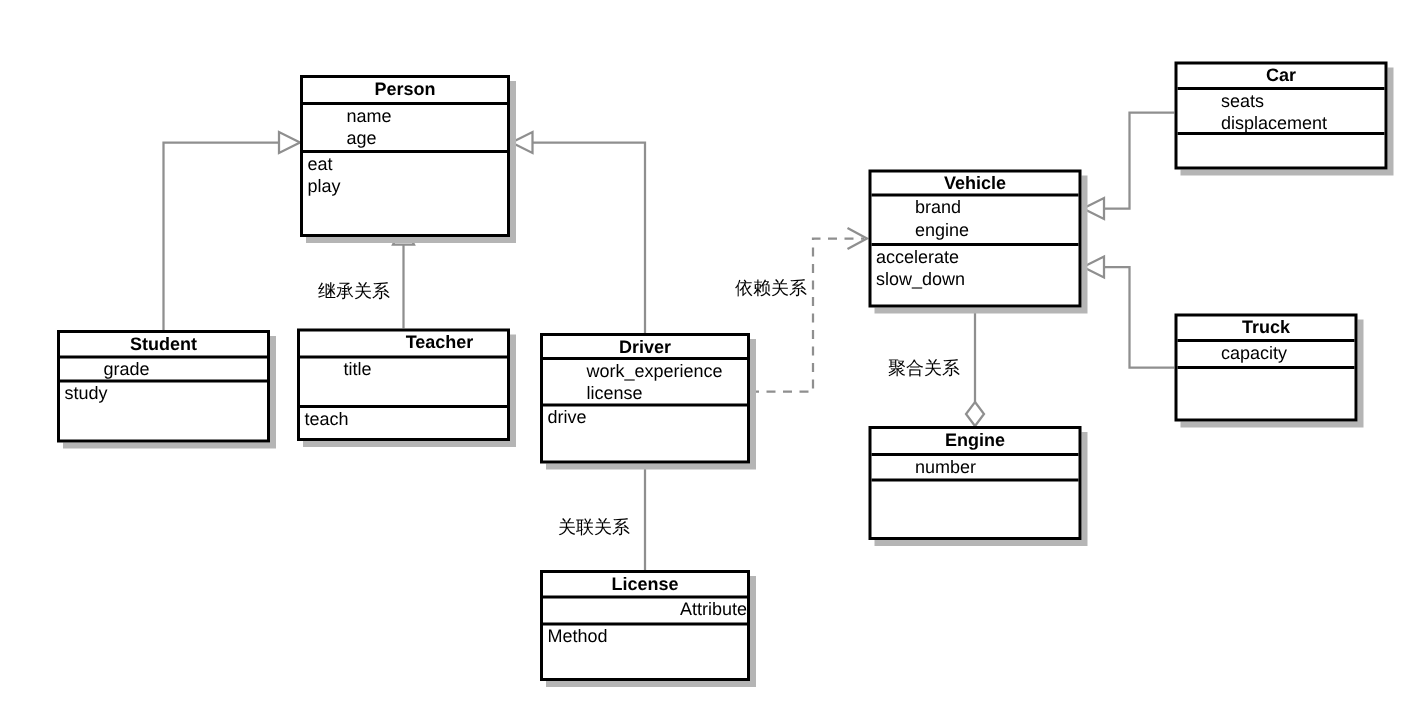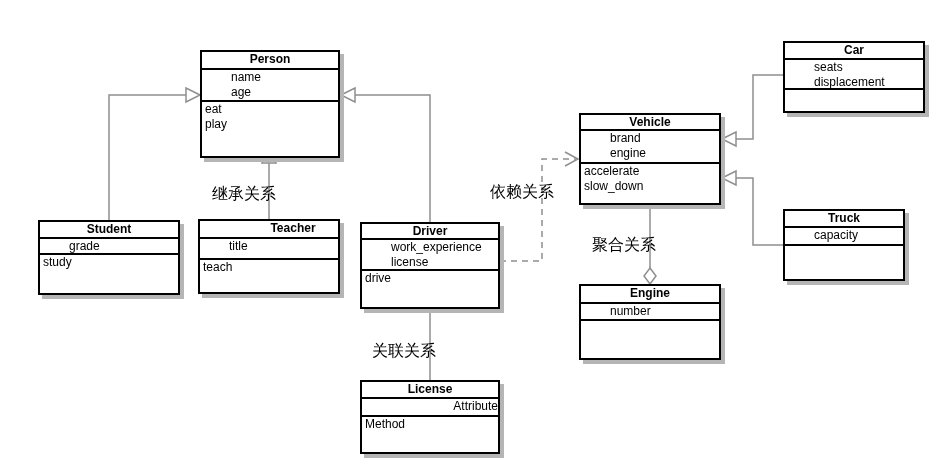--- a/index.html
+++ b/index.html
@@ -48,37 +48,37 @@
   }
   .uml-methods{flex:1;overflow:hidden;}
   .uml-row{padding-left:3px;white-space:nowrap;}
 
   
   .c-person  {left:200px;top:40px; width:140px;height:108px;margin-top:10px;}
   .c-person  .uml-title{height:18px;} .c-person  .uml-attrs{height:32px;}
   .c-student {left:38px; top:220px;width:142px;height:75px;}
   .c-student .uml-title{height:17px;} .c-student .uml-attrs{height:16px;}
   .c-teacher {left:198px;top:219px;width:142px;height:75px;}
-  .c-teacher .uml-title{height:18px;padding-left:48px;} .c-teacher .uml-attrs{height:21px;}
+  .c-teacher .uml-title{height:18px;padding-left:48px;} .c-teacher .uml-attrs{height:33px;}
   .c-driver  {left:360px;top:222px;width:140px;height:87px;}
   .c-driver  .uml-title{height:16px;} .c-driver  .uml-attrs{height:31px;}
   .c-license {left:360px;top:380px;width:140px;height:74px;}
   .c-license .uml-title{height:17px;} .c-license .uml-attrs{height:18px;text-align:right;}
   .c-vehicle {left:579px;top:113px;width:142px;height:92px;}
   .c-vehicle .uml-title{height:16px;} .c-vehicle .uml-attrs{height:33px;}
   .c-engine  {left:579px;top:284px;width:142px;height:76px;}
   .c-engine  .uml-title{height:18px;} .c-engine  .uml-attrs{height:17px;}
   .c-car     {left:783px;top:41px; width:142px;height:72px;}
   .c-car     .uml-title{height:17px;} .c-car     .uml-attrs{height:30px;}
   .c-truck   {left:783px;top:209px;width:122px;height:72px;justify-content:space-between;}
   .c-truck   .uml-title{height:17px;} .c-truck   .uml-attrs{height:18px;}
 
   .rel-label{
     position:absolute;
-    font-size:16px;line-height:14px;
+    font-size:12px;line-height:14px;
     white-space:nowrap;
     color:var(--text-color);
   }
   .l-inheritance{left:212px;top:187px;}
   .l-dependency {left:490px;top:185px;}
   .l-association{left:372px;top:344px;}
   .l-aggregation{left:592px;top:238px;}
 </style>
 </head>
 <body>

